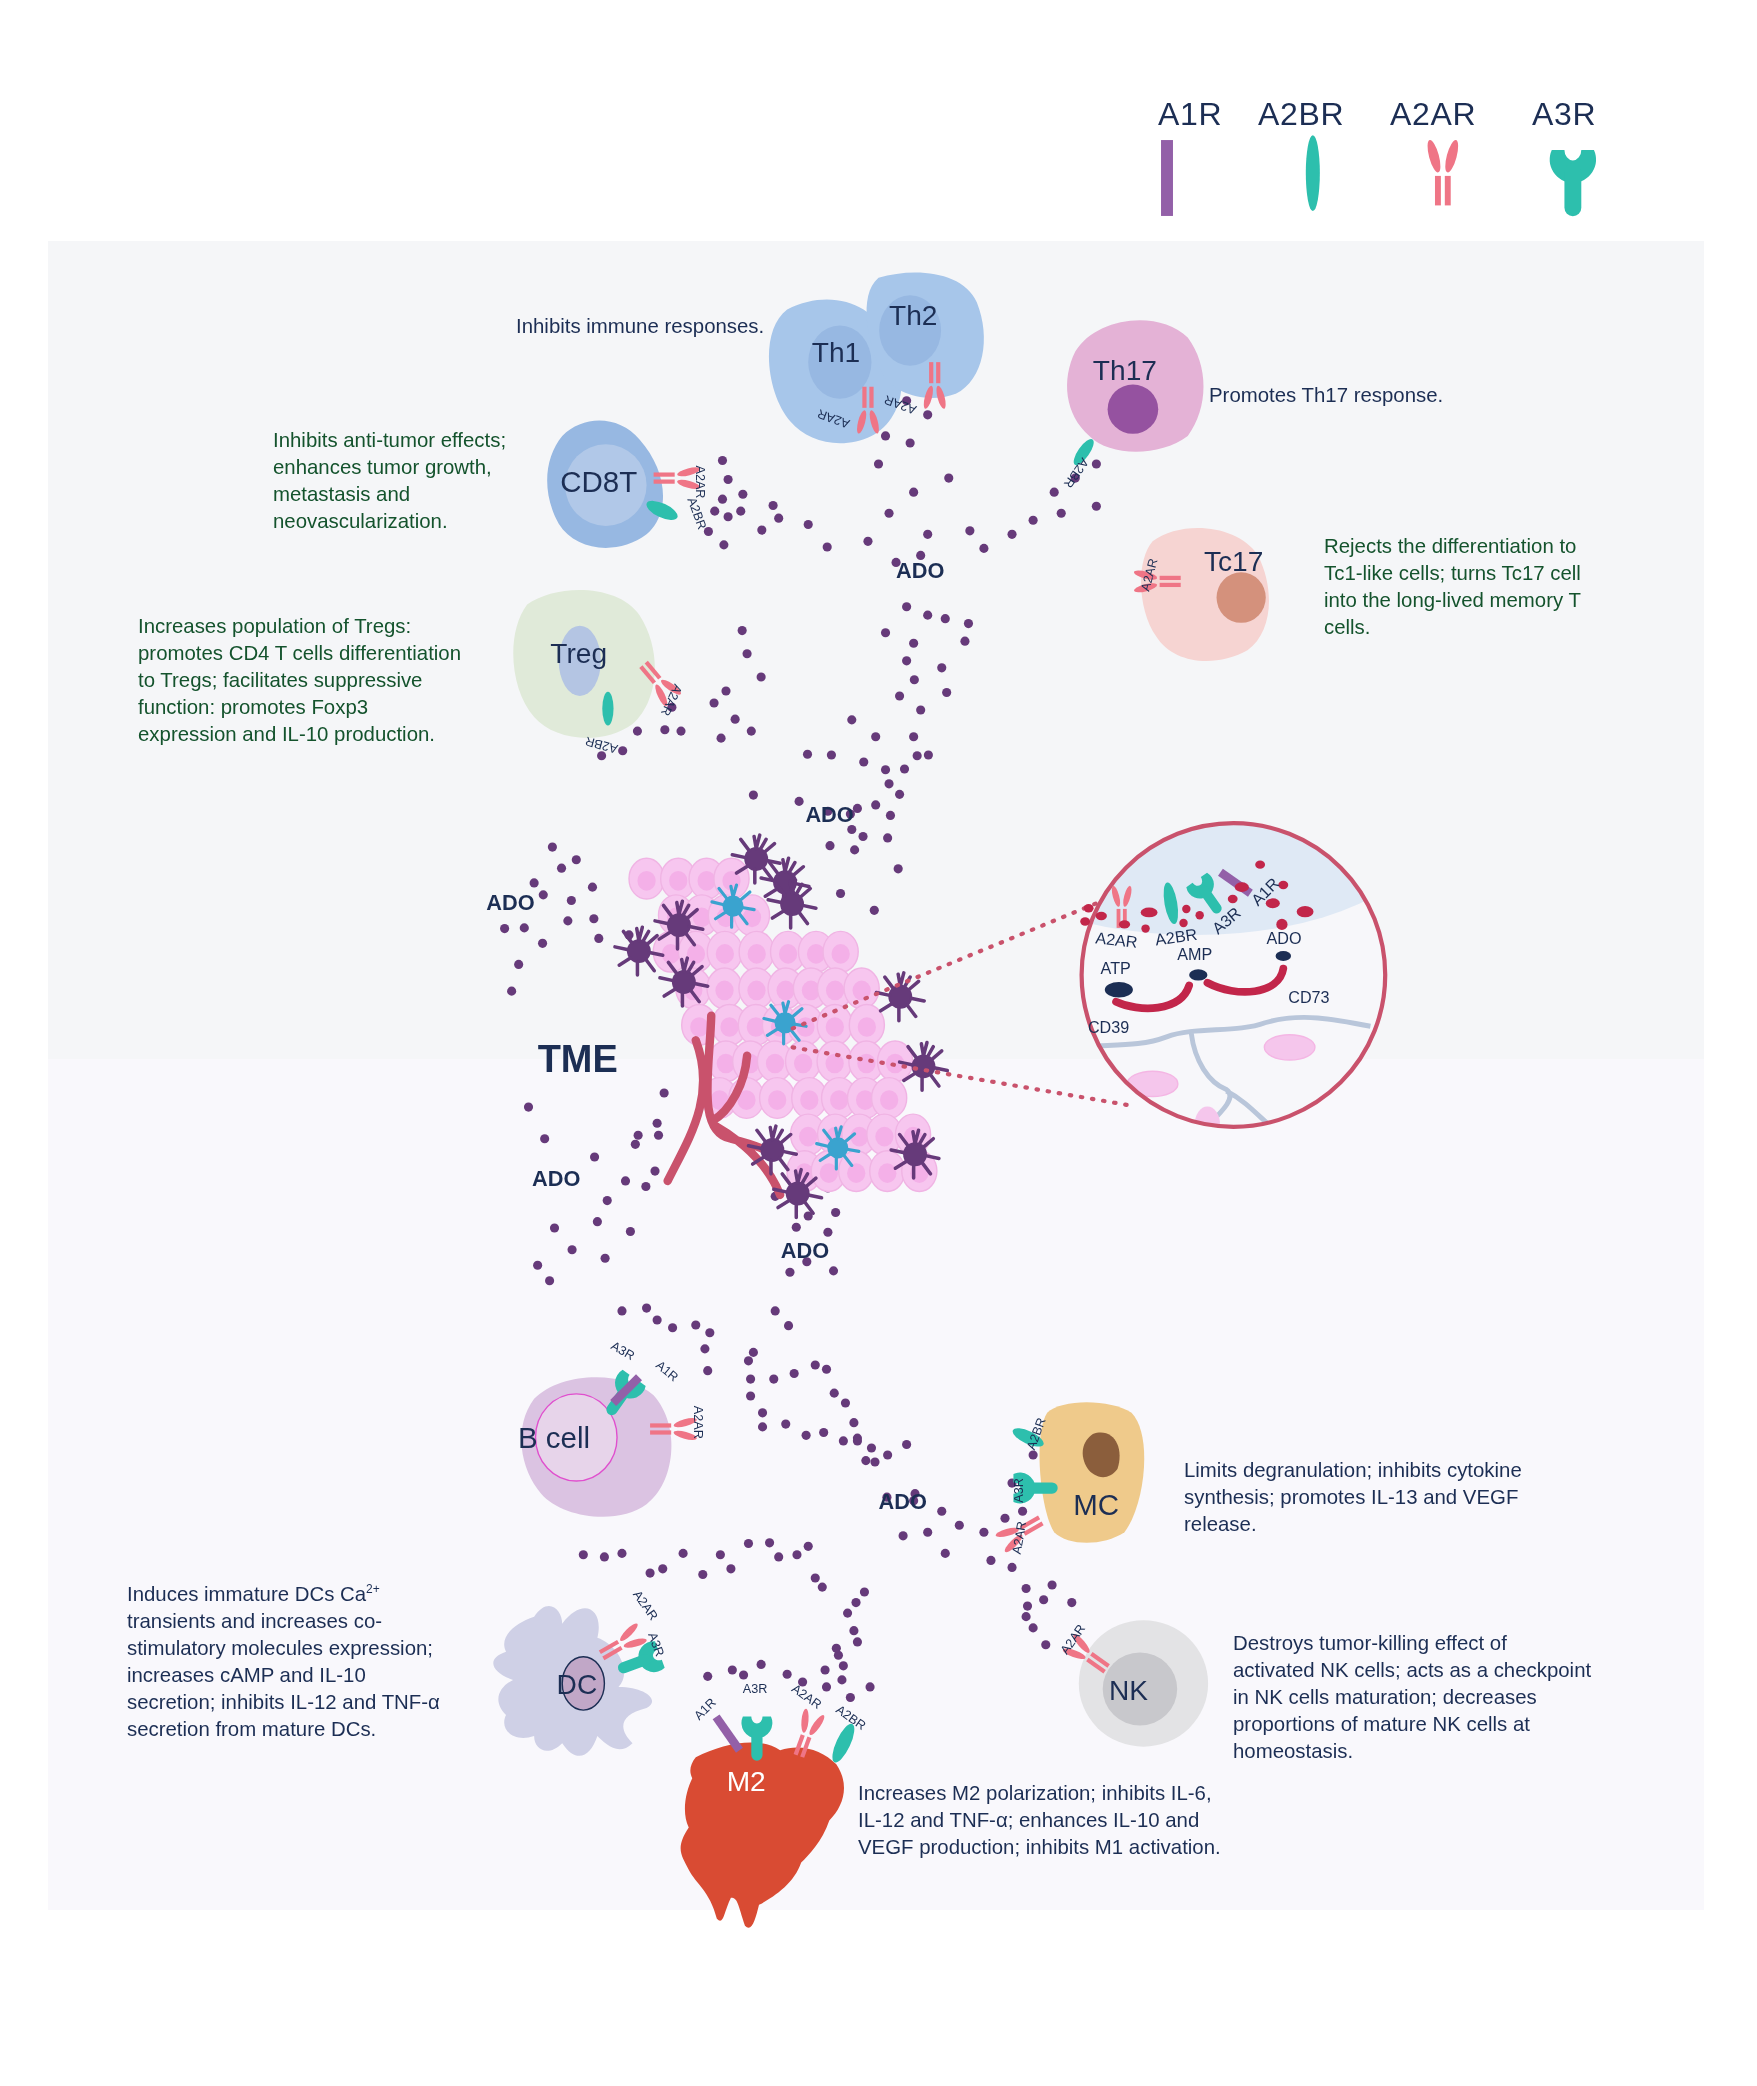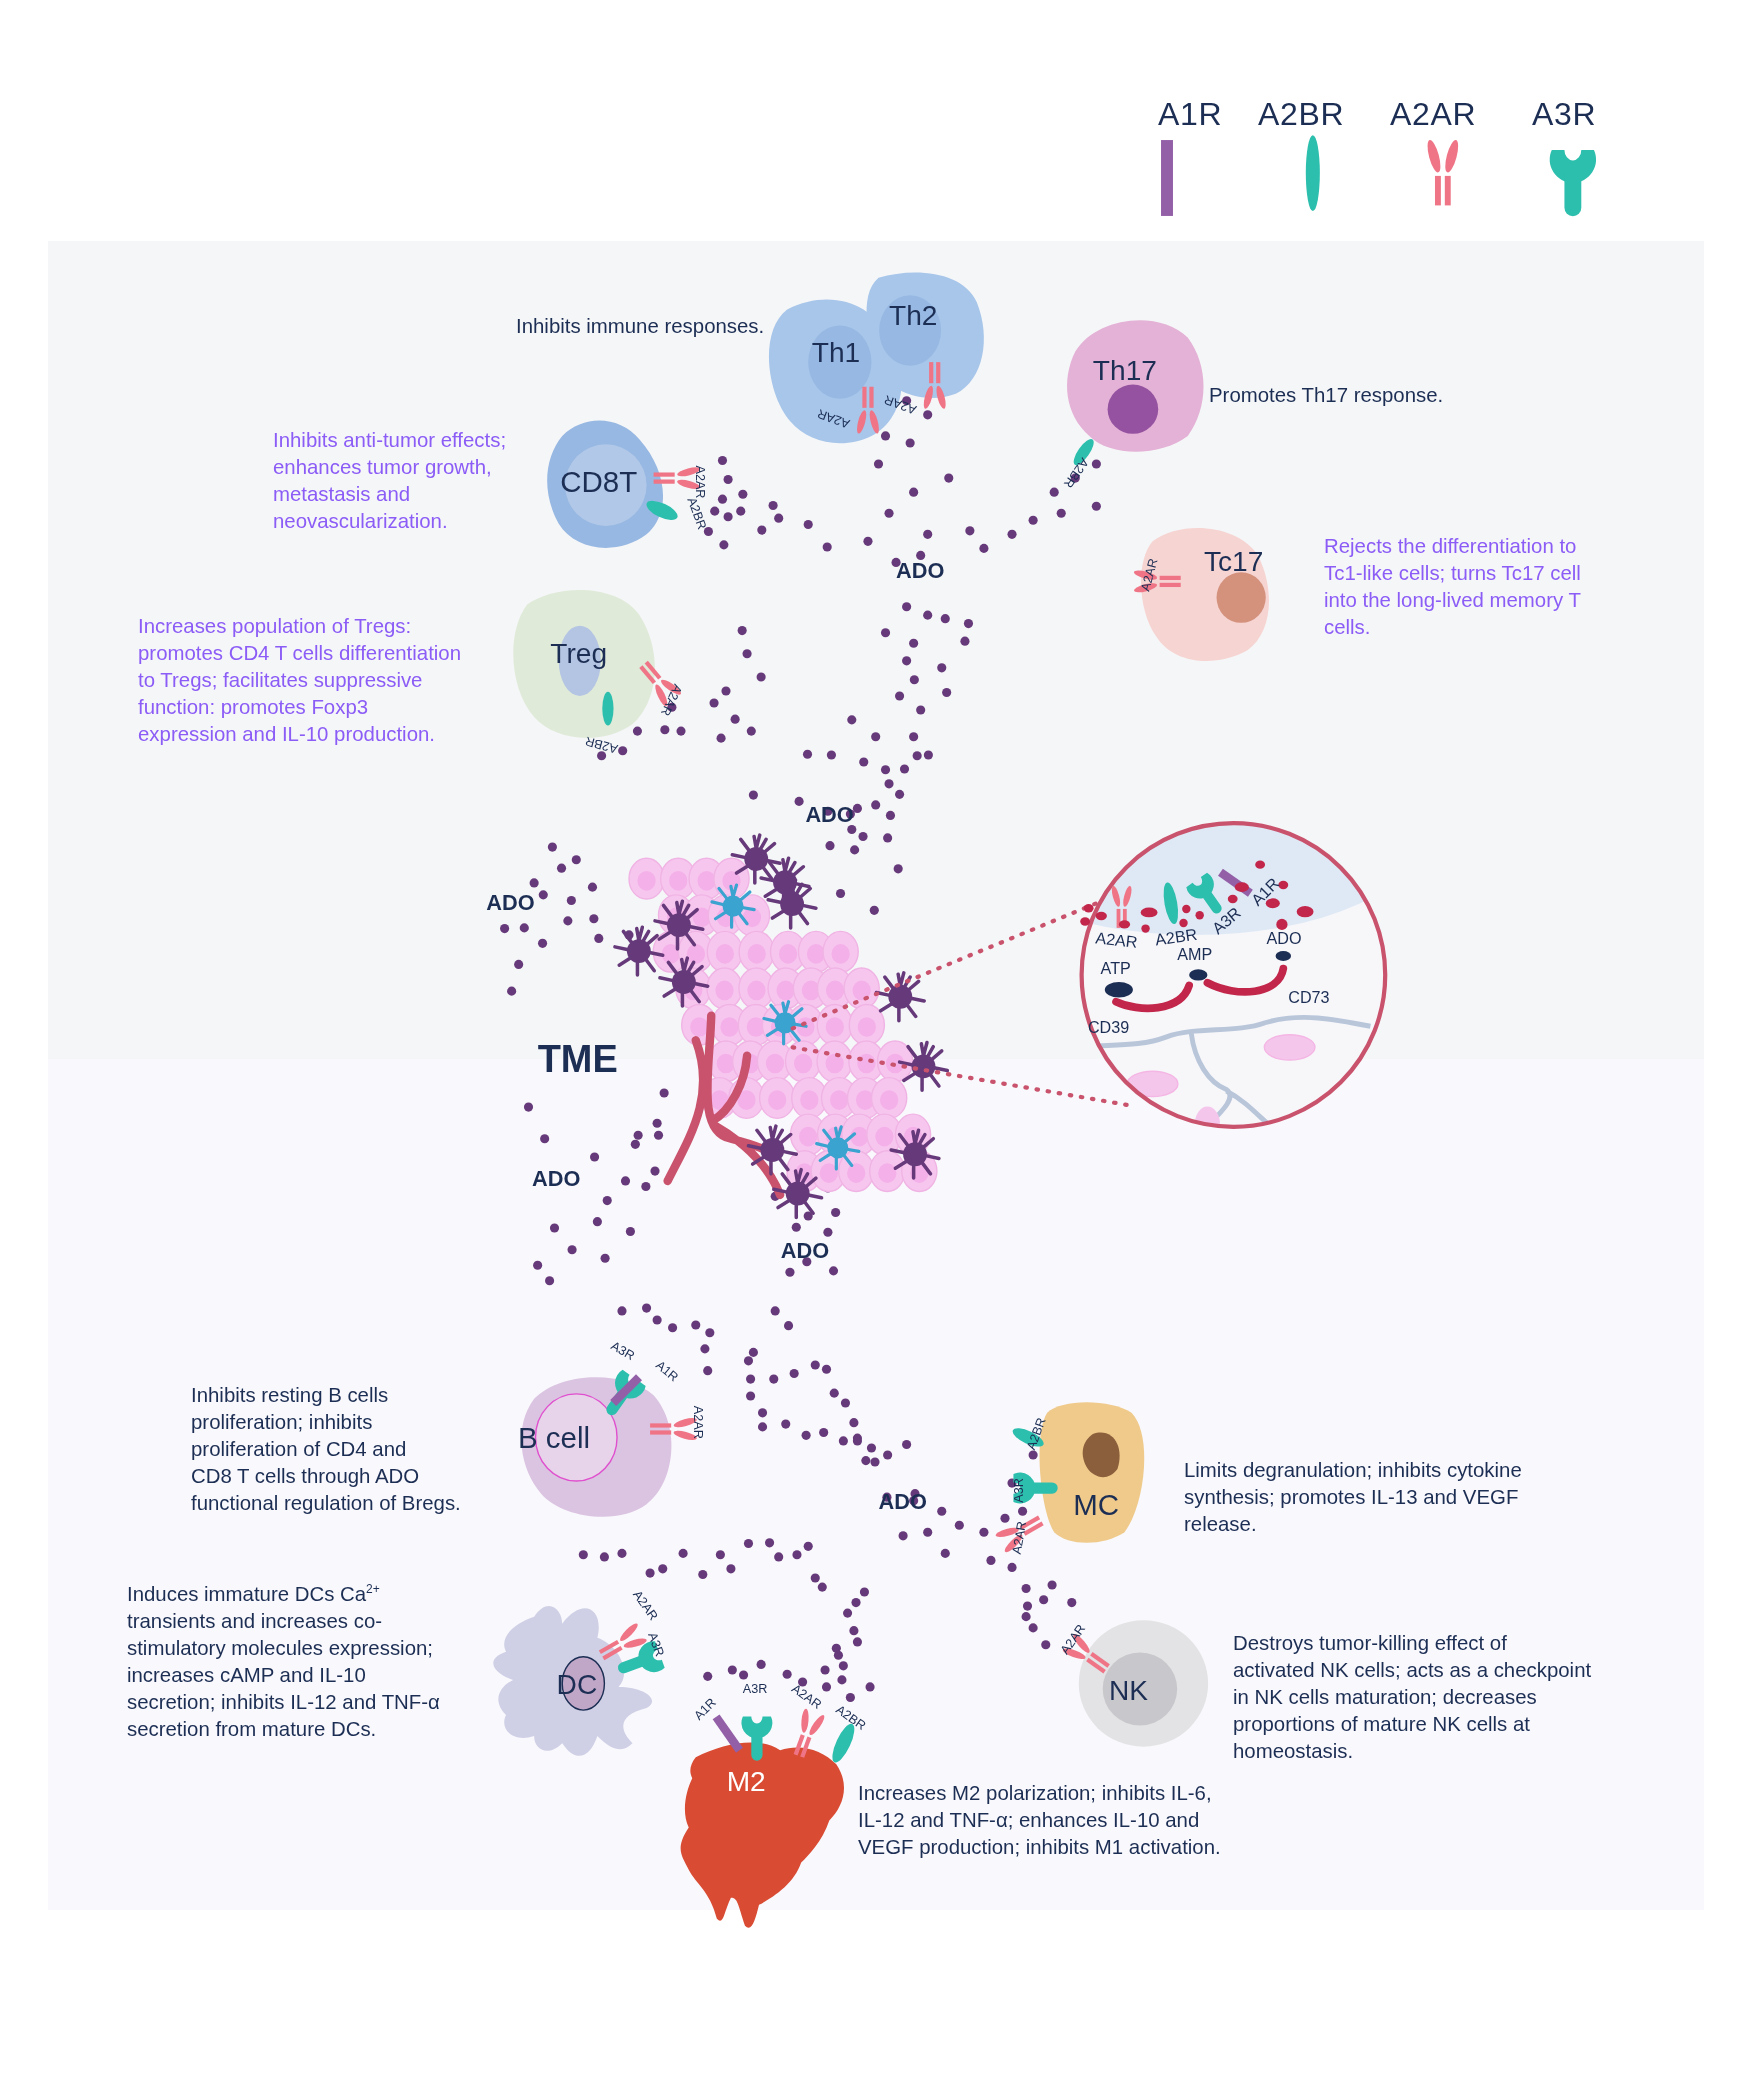--- a/index.html
+++ b/index.html
@@ -1,21 +1,21 @@
 <!DOCTYPE html>
 <html style="font-size:11.2px"><head>
 <meta charset="utf-8">
 <style>
   html, body { margin: 0; padding: 0; background: #ffffff; }
   body { width: 1757px; height: 2087px; position: relative; overflow: hidden;
          font-family: "Liberation Sans", "DejaVu Sans", sans-serif; color: #1c2e54; }
   #stage { position: absolute; left: 0; top: 0; width: 1757px; height: 2087px; padding-left: 14px; }
   .panel-top { position: absolute; left: 48px; top: 241px; width: 1656px; height: 818px; background: #f5f6f8; }
   .panel-bottom { position: absolute; left: 48px; top: 1059px; width: 1656px; height: 851px; background: #f9f8fc; }
-  .desc { position: absolute; font-size: 20.4px; line-height: 27px; color: #8b5cf6; white-space: pre-line; }
+  .desc { position: absolute; font-size: 20.4px; line-height: 27px; color: #14532d; white-space: pre-line; }
   .desc.navy { color: #1c2e54; }
   .legend-label { position: absolute; font-size: 32px; color: #1c2e54; letter-spacing: 0.7px; }
   svg text { font-family: "Liberation Sans", "DejaVu Sans", sans-serif; }
 </style>
 </head>
 <body>
 
 <div id="stage">
   <div class="panel-top"></div>
   <div class="panel-bottom"></div>
@@ -632,25 +632,20 @@
 neovascularization.</div>
   <div class="desc" style="left:1324px;top:533px;">Rejects the differentiation to
 Tc1-like cells; turns Tc17 cell
  into the long-lived memory T
 cells.</div>
   <div class="desc" style="left:138px;top:613px;">Increases population of Tregs:
 promotes CD4 T cells differentiation
 to Tregs; facilitates suppressive
 function: promotes Foxp3
 expression and IL-10 production.</div>
-  <div class="desc navy" style="left:191px;top:1382px;">Inhibits resting B cells
-proliferation; inhibits
-proliferation of CD4 and
-CD8 T cells through ADO
-functional regulation of Bregs.</div>
   <div class="desc navy" style="left:1184px;top:1433px;margin-top:24px;">Limits degranulation; inhibits cytokine
 synthesis; promotes IL-13 and VEGF
 release.</div>
   <div class="desc navy" style="left:127px;top:1576px;"><span>Induces immature DCs Ca</span><sup style="font-size:12px;">2+</sup><span>
 transients and increases co-
 stimulatory molecules expression;
 increases cAMP and IL-10
 secretion; inhibits IL-12 and TNF-α
 secretion from mature DCs.</span></div>
   <div class="desc navy" style="left:1233px;top:1594px;margin-top:36px;">Destroys tumor-killing effect of

